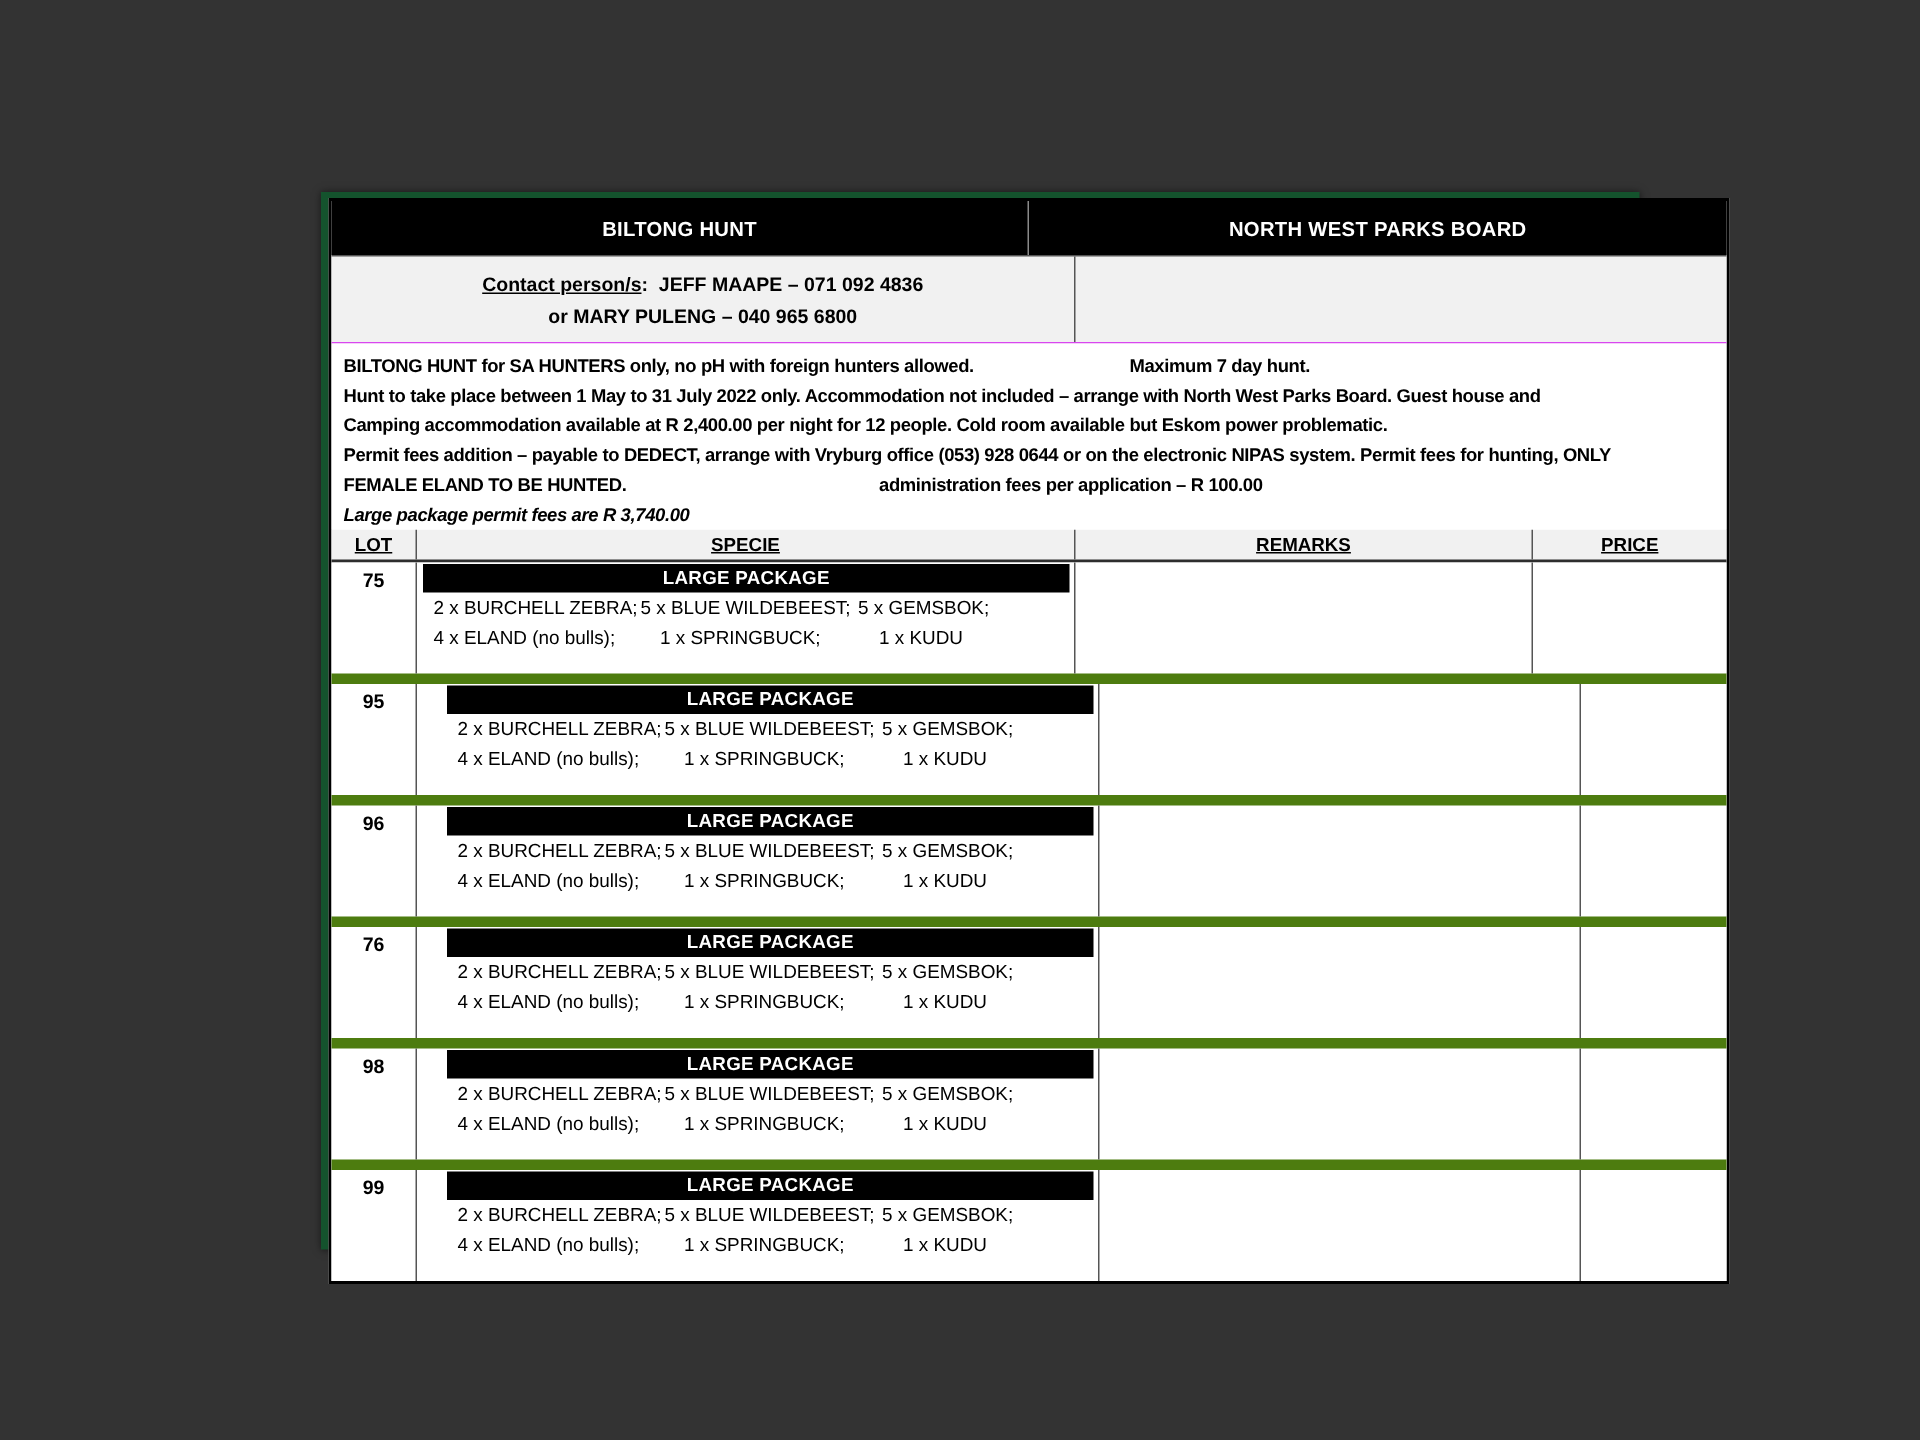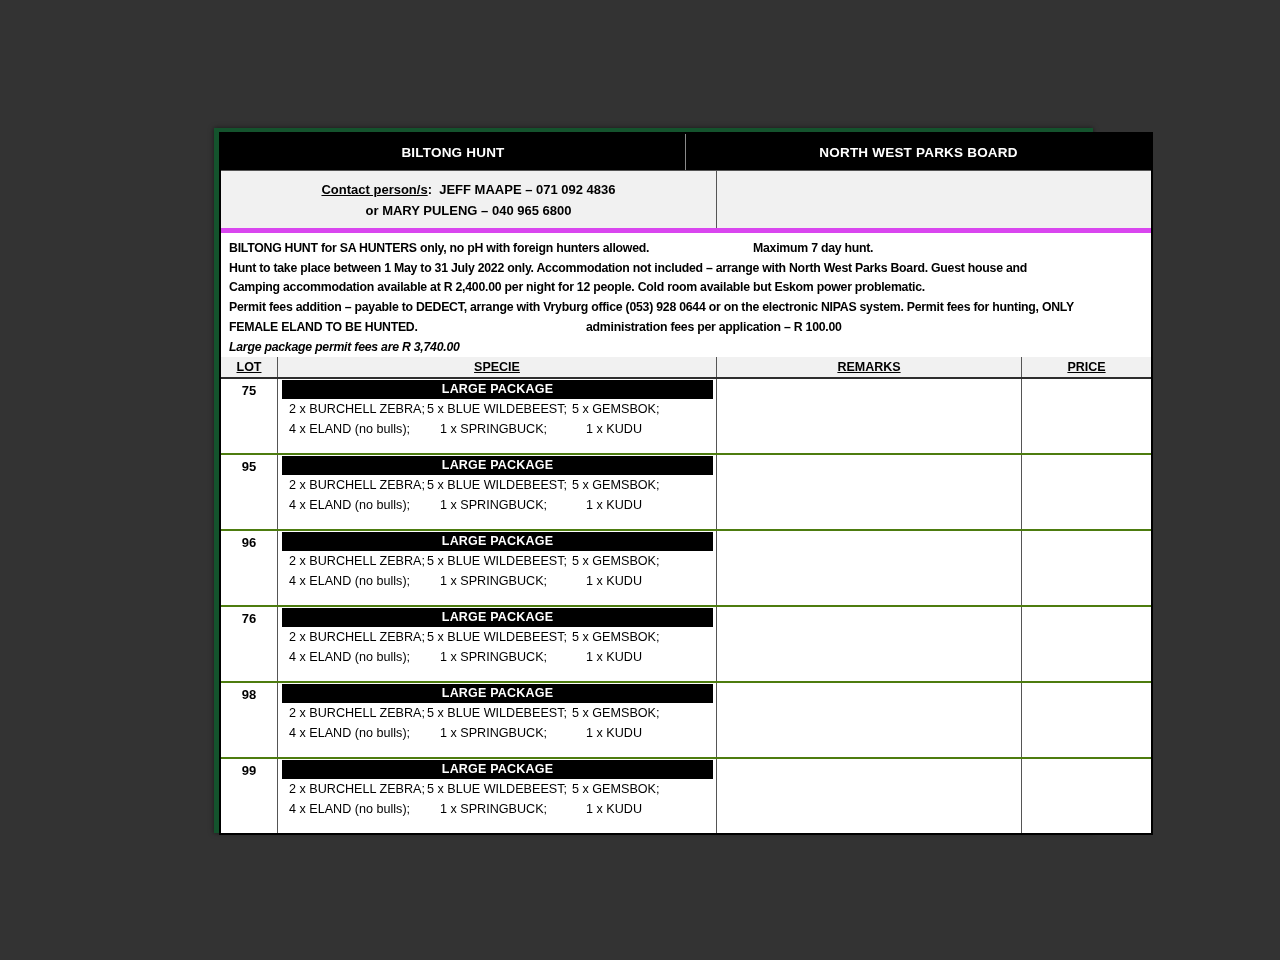--- a/index.html
+++ b/index.html
@@ -11,21 +11,21 @@
   .doc{position:absolute;left:5px;top:4px;width:930px;border:2px solid #000;background:#fff;}
 
   
   .banner{display:grid;grid-template-columns:1fr 1fr;height:36px;background:#000;}
   .banner > div{display:flex;align-items:center;justify-content:center;color:#fff;
                 font-weight:bold;font-size:13.5px;letter-spacing:.2px;}
   .banner > div:first-child{border-right:1px solid #8a8a8a;}
 
   
   .contact{display:grid;grid-template-columns:496px 1fr;height:57px;background:#f1f1f1;
-           border-top:1px solid #555;border-bottom:5px solid #d946ef;gap:12px;}
+           border-top:1px solid #555;border-bottom:1px solid #d946ef;gap:12px;}
   .contact > div{text-align:center;padding-top:8px;font-weight:bold;font-size:13px;line-height:21px;}
   .contact > div:first-child{border-right:1px solid #555;}
   .contact span{white-space:pre;}
   .u{text-decoration:underline;}
 
   
   .notes{position:relative;height:118px;padding:6px 8px 0 8px;background:#fff;
          font-weight:bold;font-size:12.3px;letter-spacing:-0.25px;line-height:19.7px;}
   .n-line{position:relative;white-space:nowrap;overflow:visible;}
   .n-line .tabbed{position:absolute;top:0;}
@@ -33,21 +33,21 @@
 
   
   .thead{display:grid;grid-template-columns:57px 439px 305px 1fr;height:20px;background:#f1f1f1;
          border-bottom:2px solid #2e2e2e;}
   .thead > div{display:flex;align-items:center;justify-content:center;font-weight:bold;
                font-size:12.5px;text-decoration:underline;}
   .thead > div:not(:last-child){border-right:1px solid #555;}
 
   
   .lot-row{display:grid;grid-template-columns:57px 439px 305px 1fr;height:74px;background:#fff;}
-  .lot-row + .lot-row{border-top:2px solid #4d7c0f;}
+  .lot-row + .lot-row{border-top:7px solid #4d7c0f;gap:16px;}
   .c-lot{border-right:1px solid #555;text-align:center;font-weight:bold;font-size:13px;padding-top:4px;}
   .c-specie{position:relative;border-right:1px solid #555;}
   .c-remarks{border-right:1px solid #555;}
   .pkg-bar{height:19px;margin:1px 3px 0 4px;background:#000;color:#fff;font-weight:bold;
            font-size:12.5px;text-align:center;line-height:19px;letter-spacing:.2px;}
   .sp-line{position:relative;height:20px;font-size:12.6px;}
   .sp-line:first-of-type{margin-top:4px;}
   .sp-line span{position:absolute;top:3px;white-space:pre;}
   .t1{left:11px;} .t2a{left:149px;} .t3a{left:294px;} .t2b{left:162px;} .t3b{left:308px;}
 </style>

